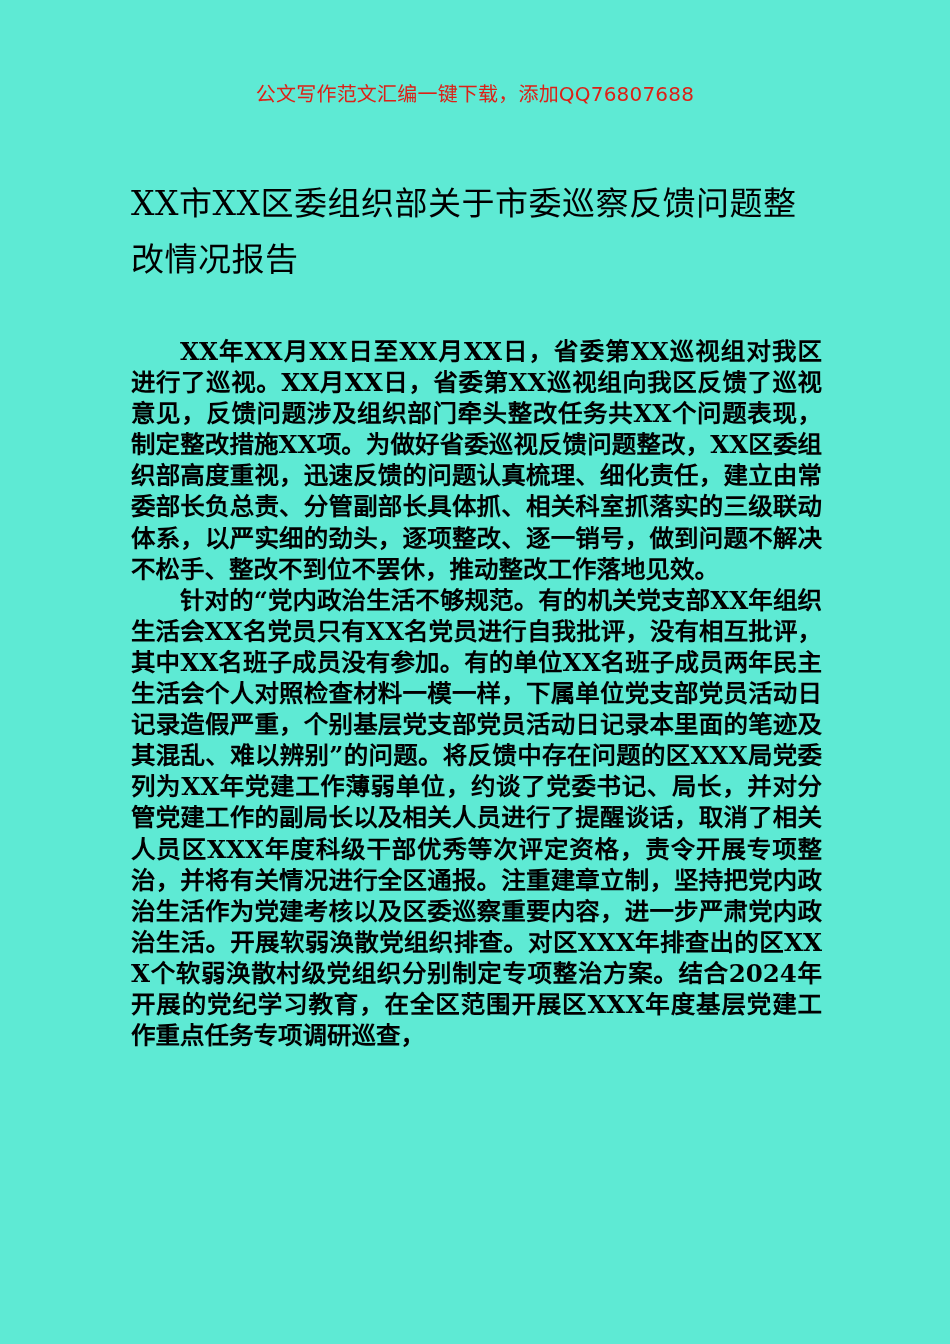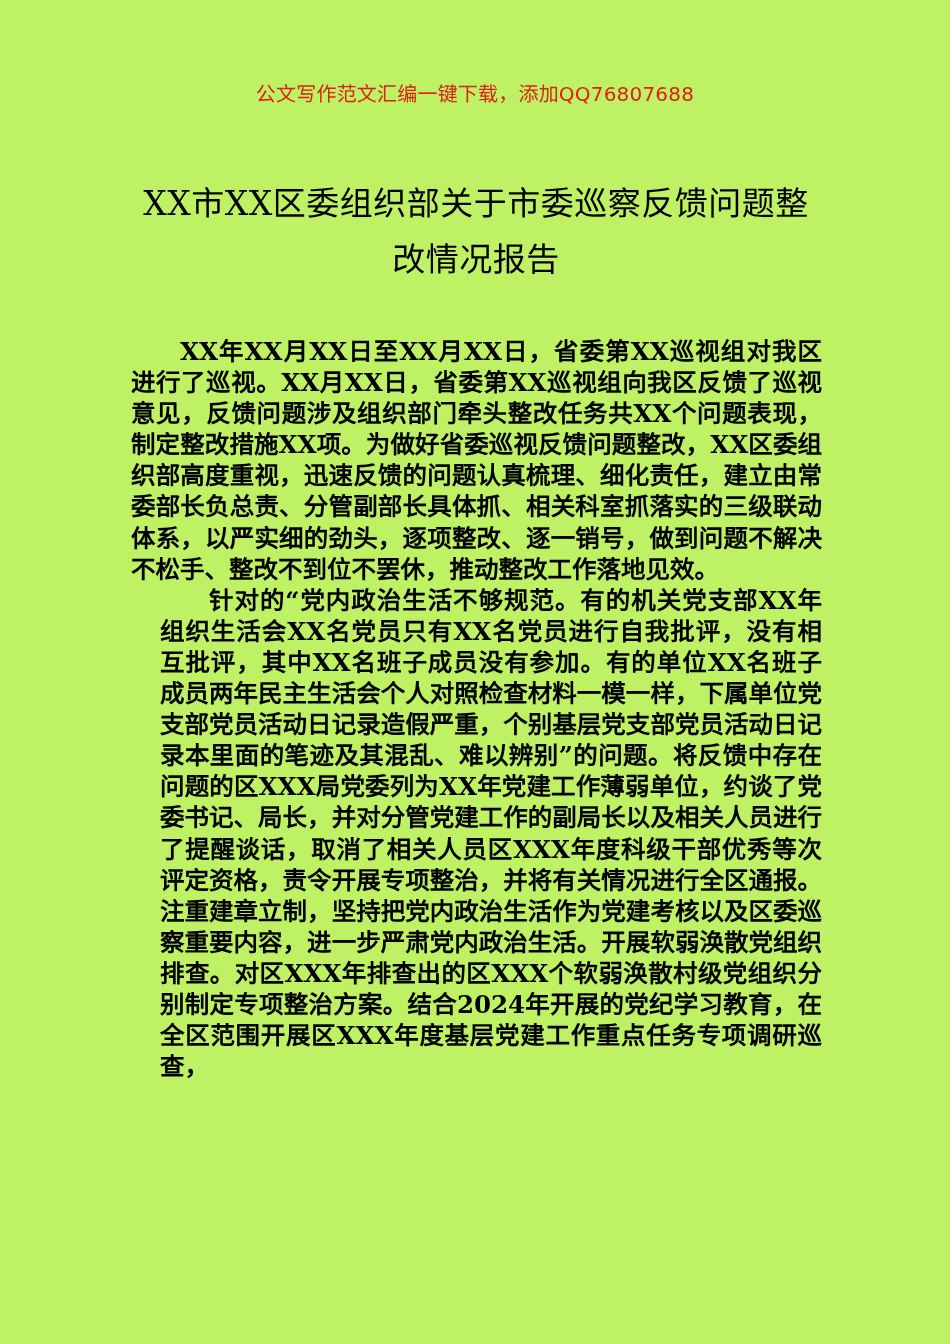--- a/index.html
+++ b/index.html
@@ -6,21 +6,21 @@
   html, body {
     margin: 0;
     padding: 0;
     background: #ffffff;
   }
 
   .page {
     position: relative;
     width: 950px;
     height: 1344px;
-    background: #bef264;
+    background: #5eead4;
     overflow: hidden;
     box-sizing: border-box;
     font-family: "Liberation Sans", "DejaVu Sans", sans-serif;
     -webkit-font-smoothing: antialiased;
   }
 
   
   .watermark-bar {
     position: absolute;
     top: 84px;
@@ -40,21 +40,20 @@
     white-space: nowrap;
   }
 
   
   .doc-title {
     position: absolute;
     top: 176px;
     left: 131px;
     width: 690px;
     margin: 0;
-    text-align: center;
     font-family: "DejaVu Serif", "Liberation Serif", serif;
     font-size: 33px;
     font-weight: 400;
     line-height: 56px;
     color: #000000;
     letter-spacing: 0.5px;
   }
 
   
   .doc-body {
@@ -73,21 +72,20 @@
     color: #000000;
     text-align: justify;
     text-justify: inter-ideograph;
     text-indent: 2em;
     letter-spacing: 0;
     word-break: break-all;
   }
 
   .doc-body p + p {
     margin-top: 0;
-    margin-left: 29px;
   }
 </style>
 </head>
 <body>
 
 <div class="page">
 
   <div class="watermark-bar">
     <span class="watermark-text">公文写作范文汇编一键下载，添加QQ76807688</span>
   </div>

